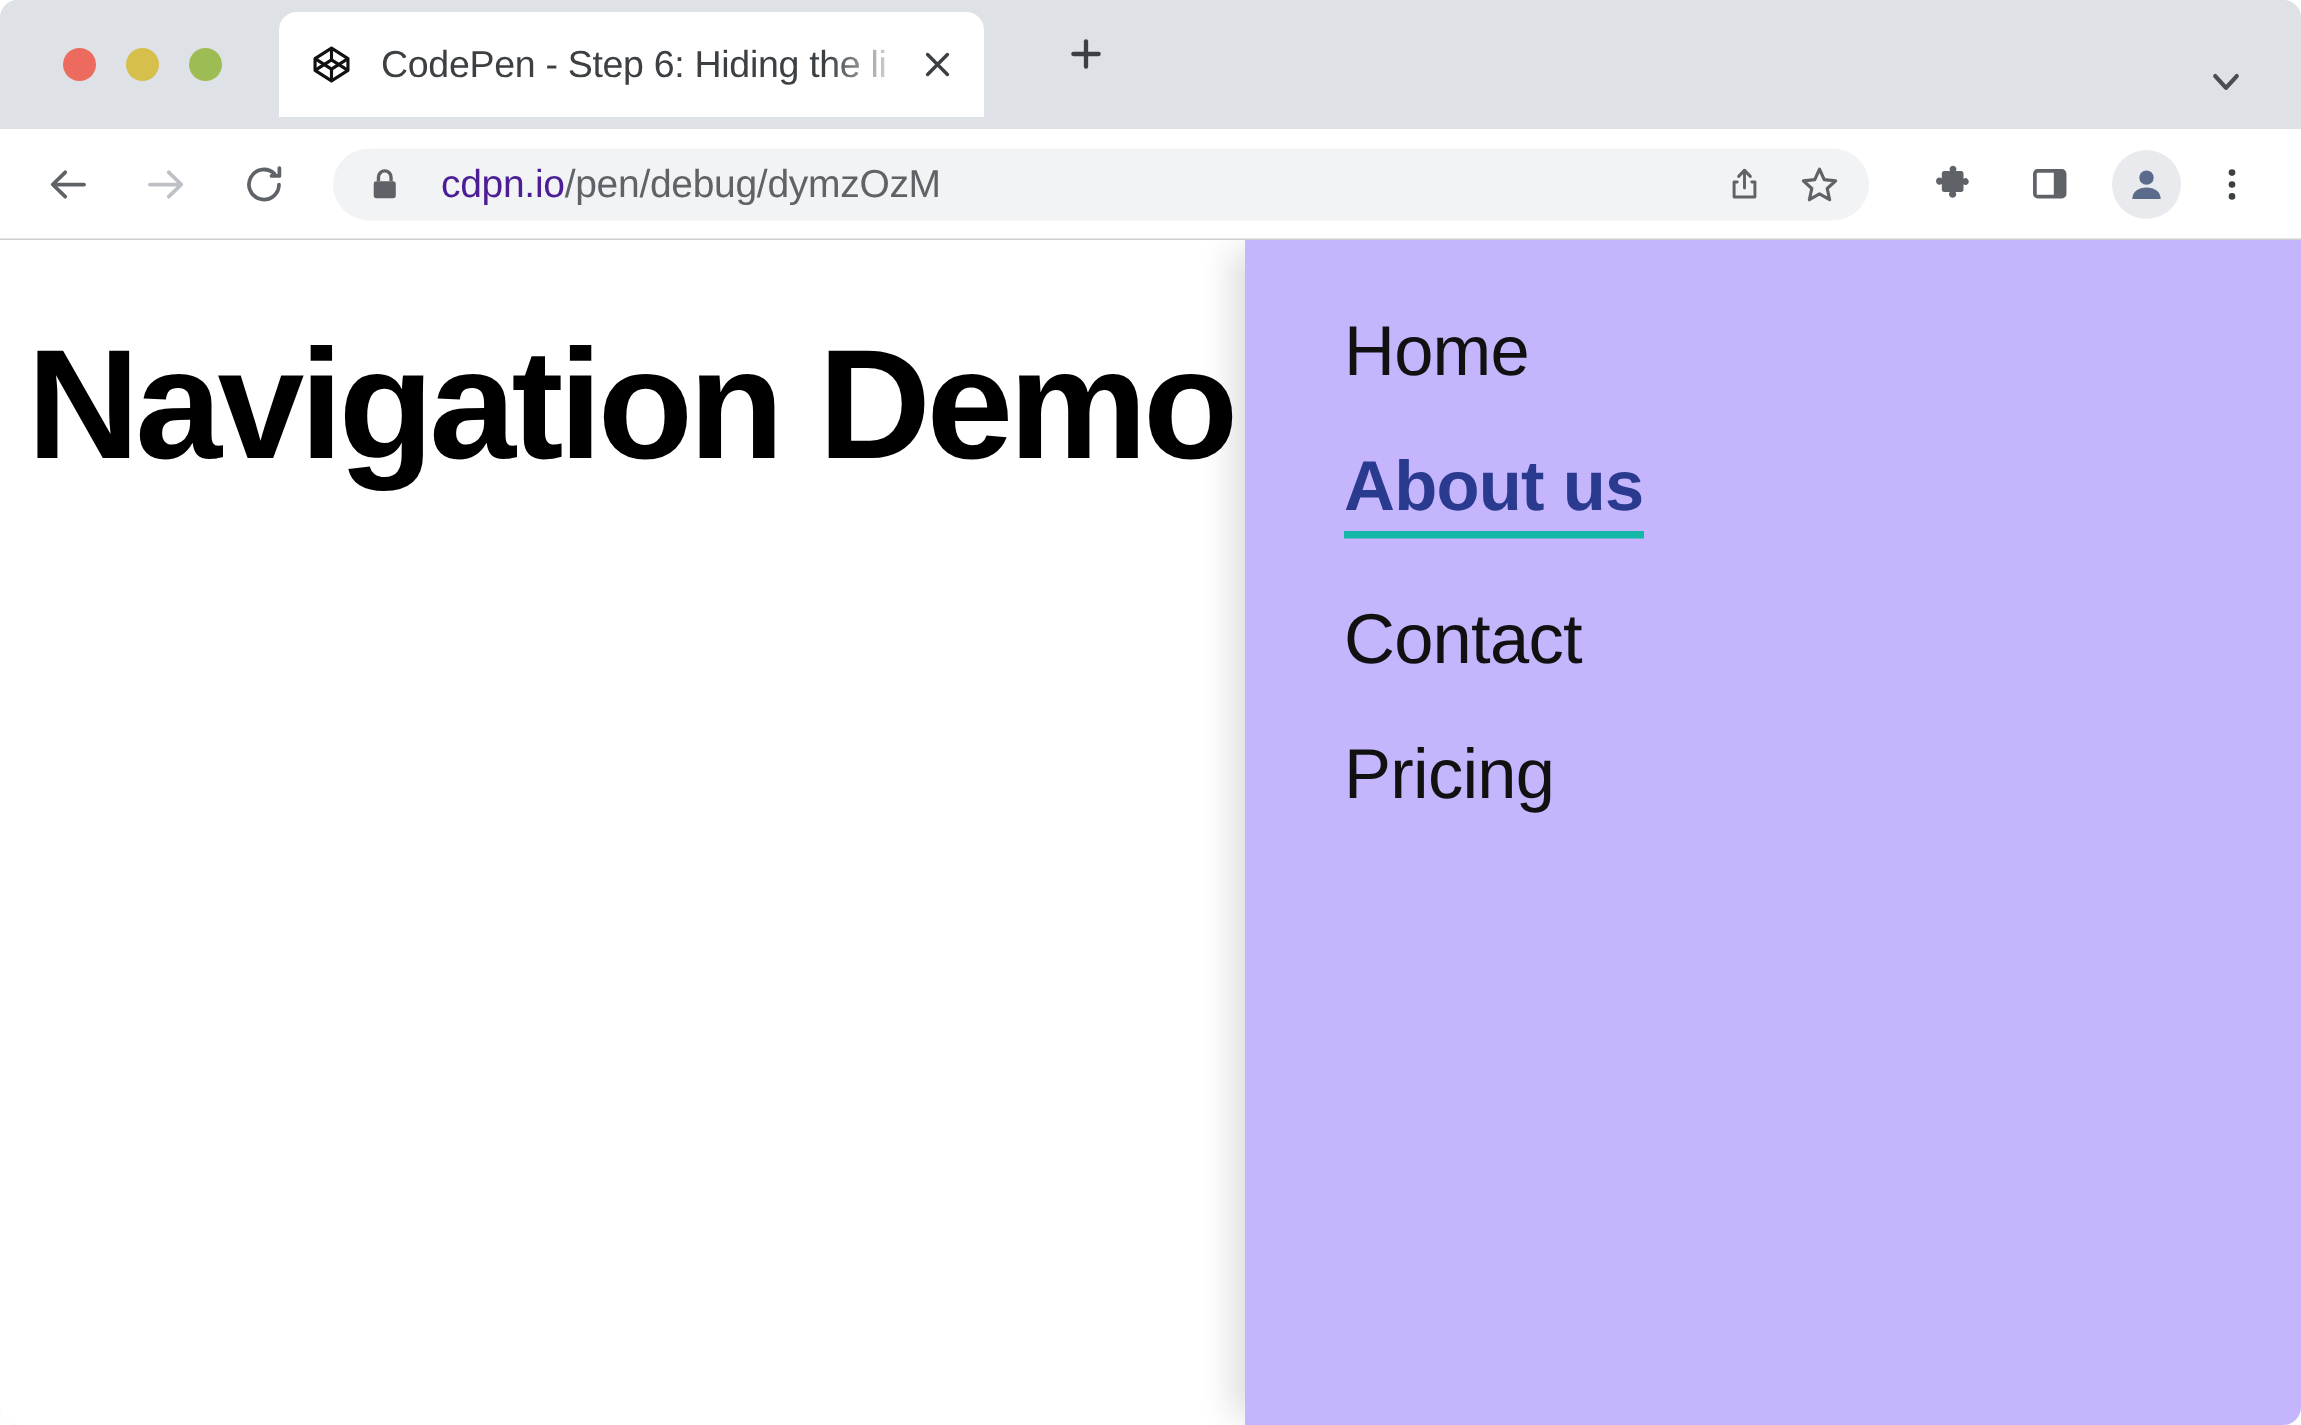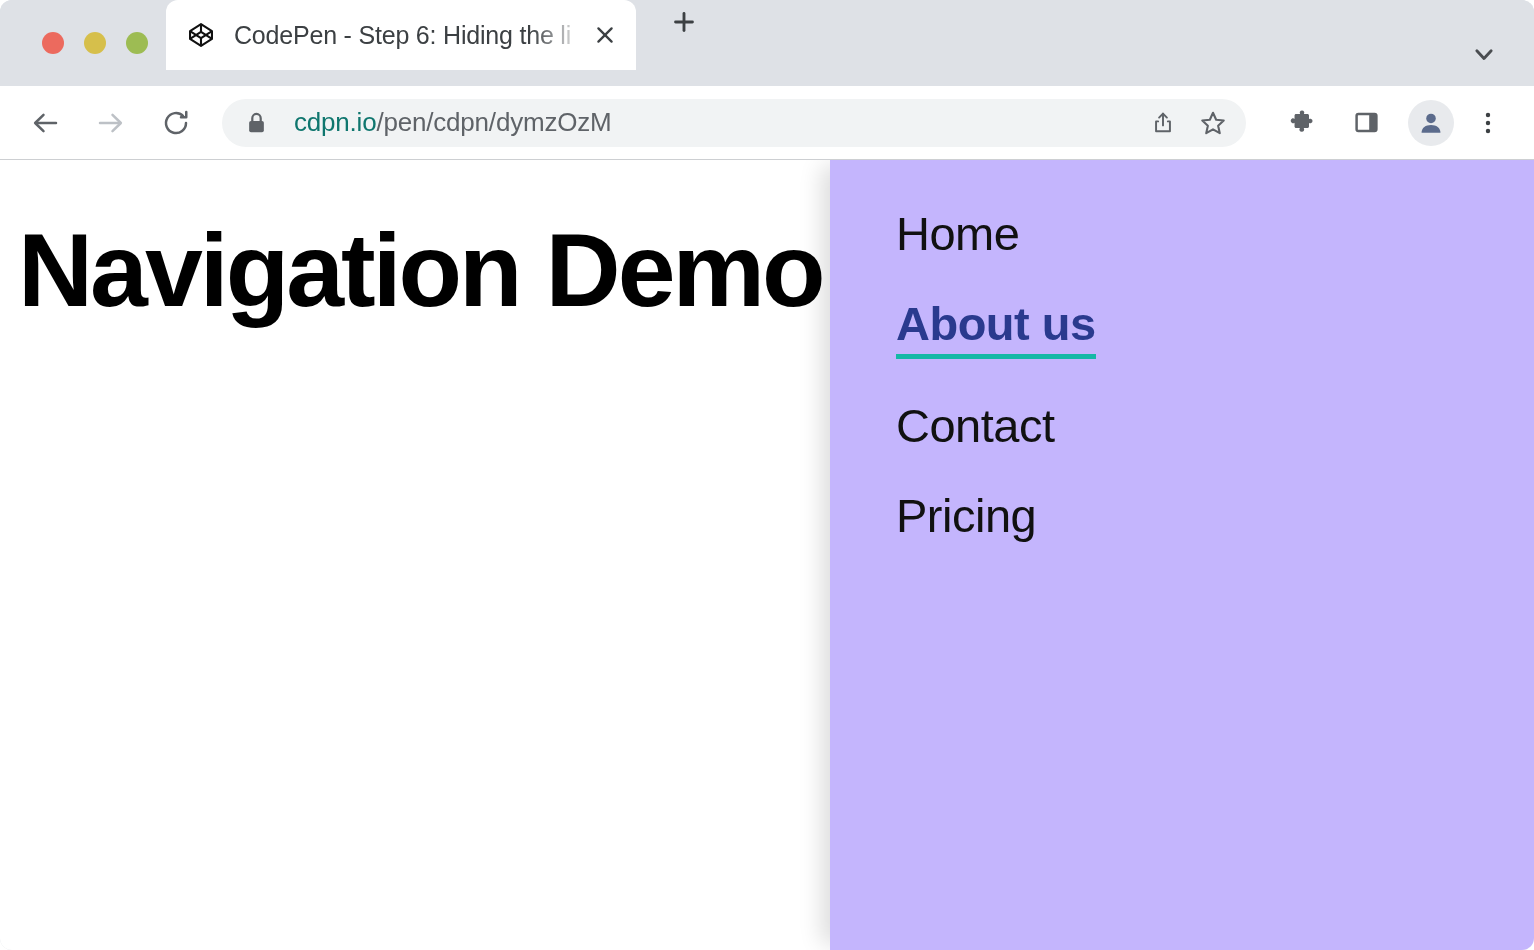--- a/index.html
+++ b/index.html
@@ -21,21 +21,22 @@
     border-radius: 12px 12px 12px 12px;
     overflow: hidden;
   }
 
   
   .tab-strip {
     position: relative;
     height: 86px;
     background: #dee1e6;
     display: flex;
-    align-items: flex-start;
+    align-items: center;
+    gap: 20px;
   }
 
   .traffic-lights {
     display: flex;
     align-items: center;
     gap: 20px;
     padding: 0 0 26px 42px;
     height: 100%;
     align-self: center;
     padding-bottom: 0;
@@ -133,21 +134,21 @@
   .lock-icon { flex: 0 0 auto; width: 22px; height: 24px; margin-right: 26px; display:flex; align-items:center;}
 
   .url-text {
     flex: 1 1 auto;
     font-size: 26px;
     color: #5f6368;
     white-space: nowrap;
     overflow: hidden;
     letter-spacing: -0.2px;
   }
-  .url-host { color: #0f766e; }
+  .url-host { color: #4c1d95; }
 
   .omni-action {
     flex: 0 0 auto;
     width: 46px; height: 46px;
     display: flex; align-items: center; justify-content: center;
     border-radius: 50%;
     margin-left: 4px;
   }
 
   .toolbar-icons {
@@ -318,21 +319,21 @@
       </svg>
     </div>
 
     <div class="omnibox">
       <span class="lock-icon">
         <svg width="21" height="24" viewBox="0 0 16 18" fill="#5f6368">
           <rect x="2.4" y="7.4" width="11.2" height="8.6" rx="1.4"></rect>
           <path d="M4.8 7.4V5.3a3.2 3.2 0 0 1 6.4 0v2.1" fill="none" stroke="#5f6368" stroke-width="1.7"></path>
         </svg>
       </span>
-      <span class="url-text"><span class="url-host">cdpn.io</span><span>/pen/cdpn/dymzOzM</span></span>
+      <span class="url-text"><span class="url-host">cdpn.io</span><span>/pen/debug/dymzOzM</span></span>
 
       <span class="omni-action">
         <svg width="26" height="26" viewBox="0 0 24 24" fill="none" stroke="#5f6368" stroke-width="1.8" stroke-linecap="round" stroke-linejoin="round">
           <path d="M7.5 10.5H5.6v9.2h12.8v-9.2H16.5"></path>
           <line x1="12" y1="3.4" x2="12" y2="14.2"></line>
           <polyline points="8.4,7 12,3.3 15.6,7"></polyline>
         </svg>
       </span>
 
       <span class="omni-action">

